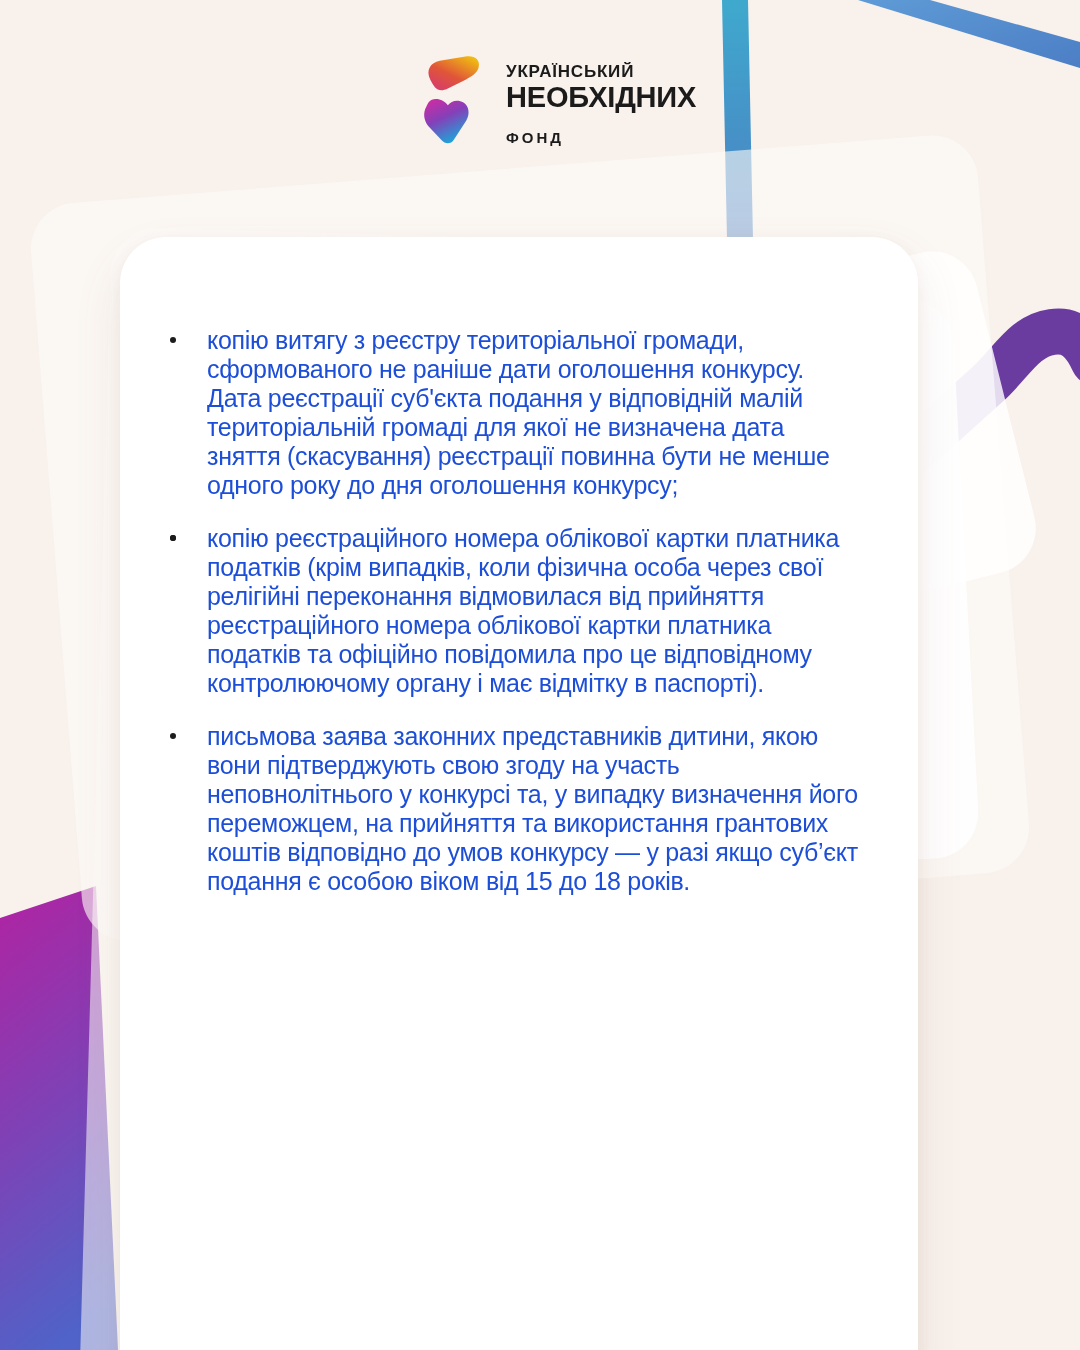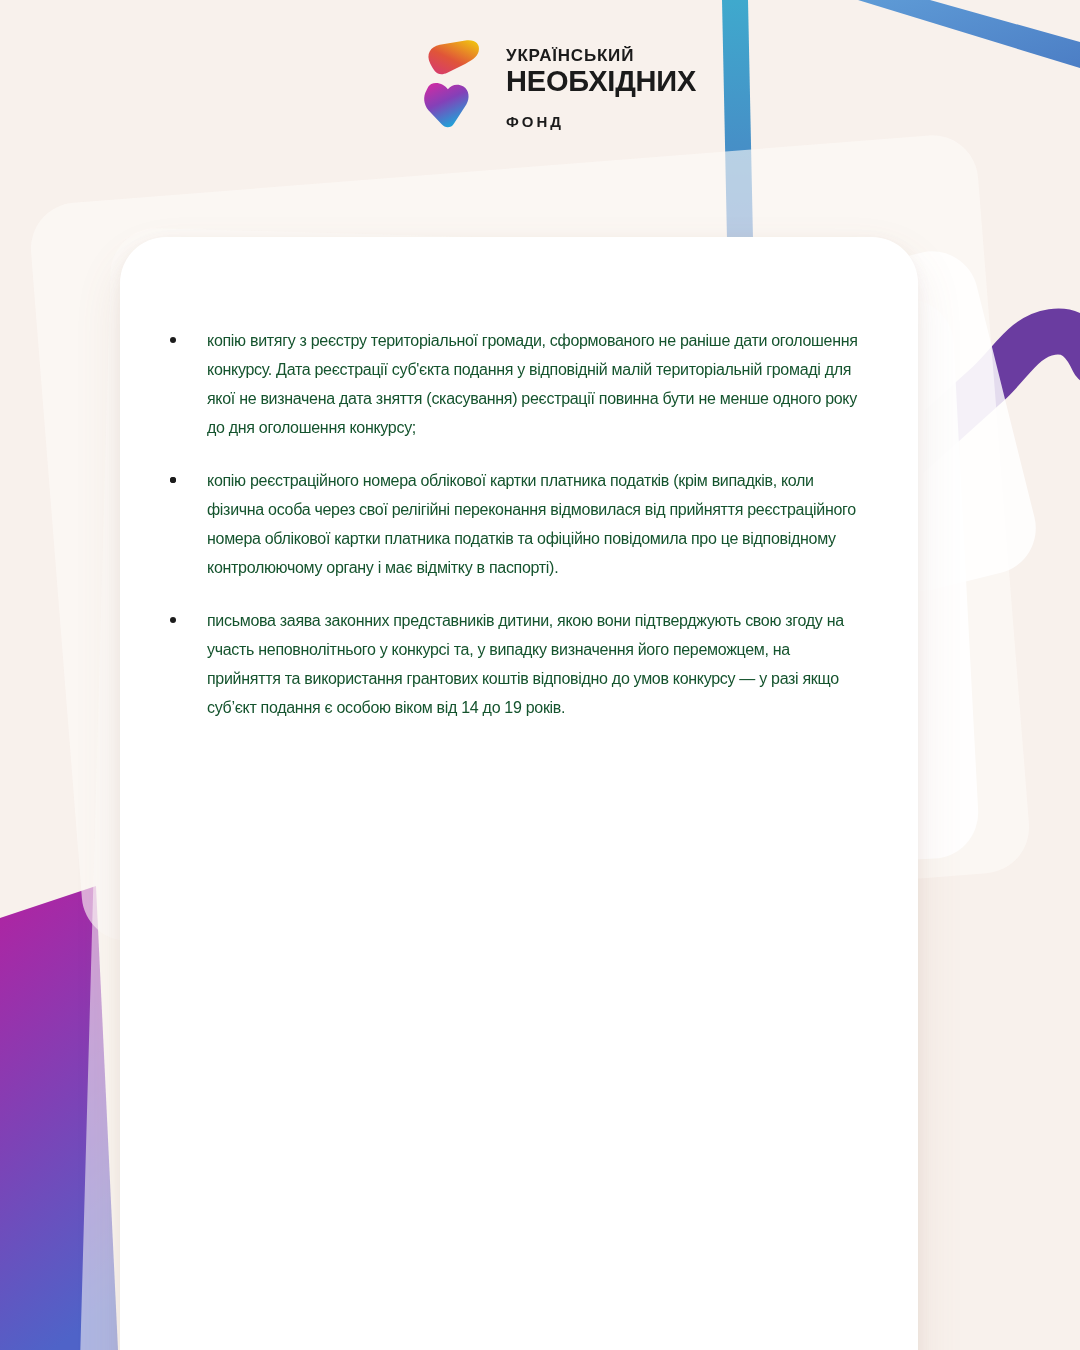--- a/index.html
+++ b/index.html
@@ -20,21 +20,21 @@
     border-radius:46px;
     z-index:2;
   }
   .sheet-top   { left:55px;  top:168px; width:950px; height:740px;  background:rgba(253,250,247,0.62); transform:rotate(-4.5deg); }
   .sheet-tall  { left:92px;  top:238px; width:818px; height:1400px; background:rgba(253,251,248,0.55); transform:rotate(1.6deg); }
   .sheet-mid   { left:836px; top:300px; width:130px; height:560px;  background:rgba(255,255,255,0.88); transform:rotate(-3deg); }
   .sheet-right { left:848px; top:256px; width:160px; height:330px;  background:rgba(255,255,255,0.82); transform:rotate(-14deg); }
 
   
   .logo {
-    position:absolute; left:418px; top:38px; z-index:4;
+    position:absolute; left:418px; top:54px; z-index:4;
     display:flex; align-items:flex-end; gap:16px;
   }
   .logo-text { padding-bottom:2px; color:#1b1b1b; }
   .logo-line1 { font-size:17px; font-weight:bold; letter-spacing:0.8px; line-height:1.1; }
   .logo-line2 { font-size:29px; font-weight:800; letter-spacing:-0.2px; line-height:1.08; }
   .logo-line3 { font-size:15px; font-weight:bold; letter-spacing:3px; line-height:1.2; margin-top:16px; }
 
   
   .card {
     position:absolute; z-index:3;
@@ -69,22 +69,22 @@
     list-style:none;
     margin:27px 0 0 0;
     padding:0;
     width:700px;
   }
   .bullet {
     position:relative;
     padding-left:44px;
     margin-bottom:24px;
     width:652px;
-    color:#14532d;
-    font-size:16px;
+    color:#1d4ed8;
+    font-size:25px;
     letter-spacing:-0.3px;
     line-height:29px;
   }
   .dot {
     position:absolute; left:7px; top:11px;
     width:6px; height:6px; border-radius:50%;
     background:#1c1c1c;
   }
 </style>
 </head>
@@ -155,18 +155,18 @@
           <span class="dot"></span>
         </li>
 
         <li class="bullet">
           <span class="dot"></span>
           <span>копію реєстраційного номера облікової картки платника податків (крім випадків, коли фізична особа через свої релігійні переконання відмовилася від прийняття реєстраційного номера облікової картки платника податків та офіційно повідомила про це відповідному контролюючому органу і має відмітку в паспорті).</span>
         </li>
 
         <li class="bullet">
           <span class="dot"></span>
-          <span>письмова заява законних представників дитини, якою вони підтверджують свою згоду на участь неповнолітнього у конкурсі та, у випадку визначення його переможцем, на прийняття та використання грантових коштів відповідно до умов конкурсу — у разі якщо суб’єкт подання є особою віком від 14 до 19 років.</span>
+          <span>письмова заява законних представників дитини, якою вони підтверджують свою згоду на участь неповнолітнього у конкурсі та, у випадку визначення його переможцем, на прийняття та використання грантових коштів відповідно до умов конкурсу — у разі якщо суб’єкт подання є особою віком від 15 до 18 років.</span>
         </li>
       </ul>
   </div>
 
 </div>
 
 </body></html>

